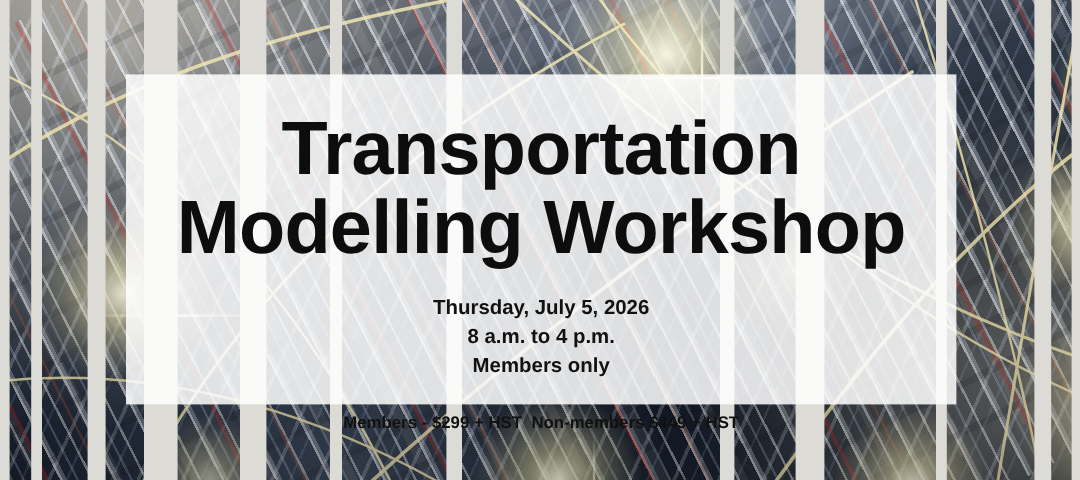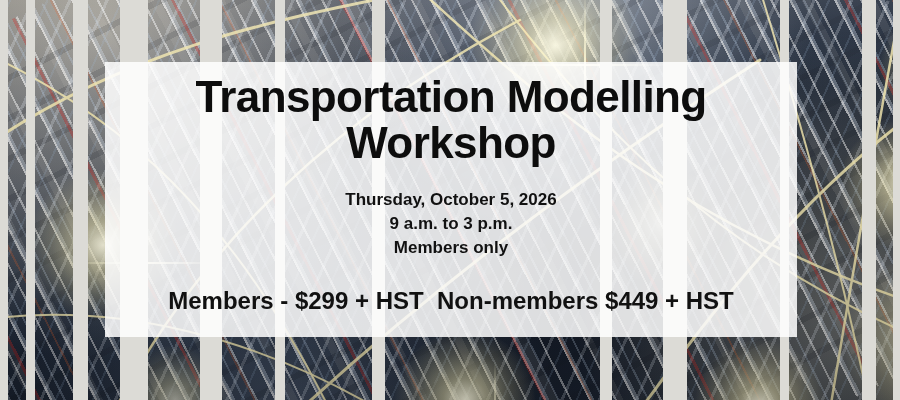--- a/index.html
+++ b/index.html
@@ -206,41 +206,41 @@
     width: 692px;
     height: 275px;
     display: flex;
     flex-direction: column;
     align-items: center;
     color: #111111;
     text-align: center;
   }
 
   .title {
-    margin: 12px 0 0 0;
-    font-size: 44px;
+    margin: 30px 0 0 0;
+    font-size: 63px;
     line-height: 1.04;
     font-weight: 700;
     letter-spacing: -0.6px;
     color: #0d0d0d;
     max-width: 660px;
   }
 
   .details {
     margin-top: 22px;
     font-size: 17px;
     font-weight: 700;
     line-height: 1.42;
     color: #111111;
   }
   .details div { white-space: nowrap; }
 
   .pricing {
     margin-top: 27px;
-    font-size: 24px;
+    font-size: 14px;
     font-weight: 700;
     color: #111111;
     white-space: pre;
   }
 </style>
 </head>
 <body>
 
 <div class="banner">
 
@@ -299,21 +299,21 @@
       <div class="band" style="left: 893px; width: 7px; background: rgb(220, 219, 214);"></div>
     </div>
 
   <div class="veil"></div>
 
   <div class="content">
 
     <h1 class="title">Transportation Modelling Workshop</h1>
 
     <div class="details">
-      <div>Thursday, October 5, 2026</div>
-      <div>9 a.m. to 3 p.m.</div>
+      <div>Thursday, July 5, 2026</div>
+      <div>8 a.m. to 4 p.m.</div>
       <div>Members only</div>
     </div>
 
     <div class="pricing">Members - $299 + HST  Non-members $449 + HST</div>
   </div>
 
 </div>
 
 </body></html>

